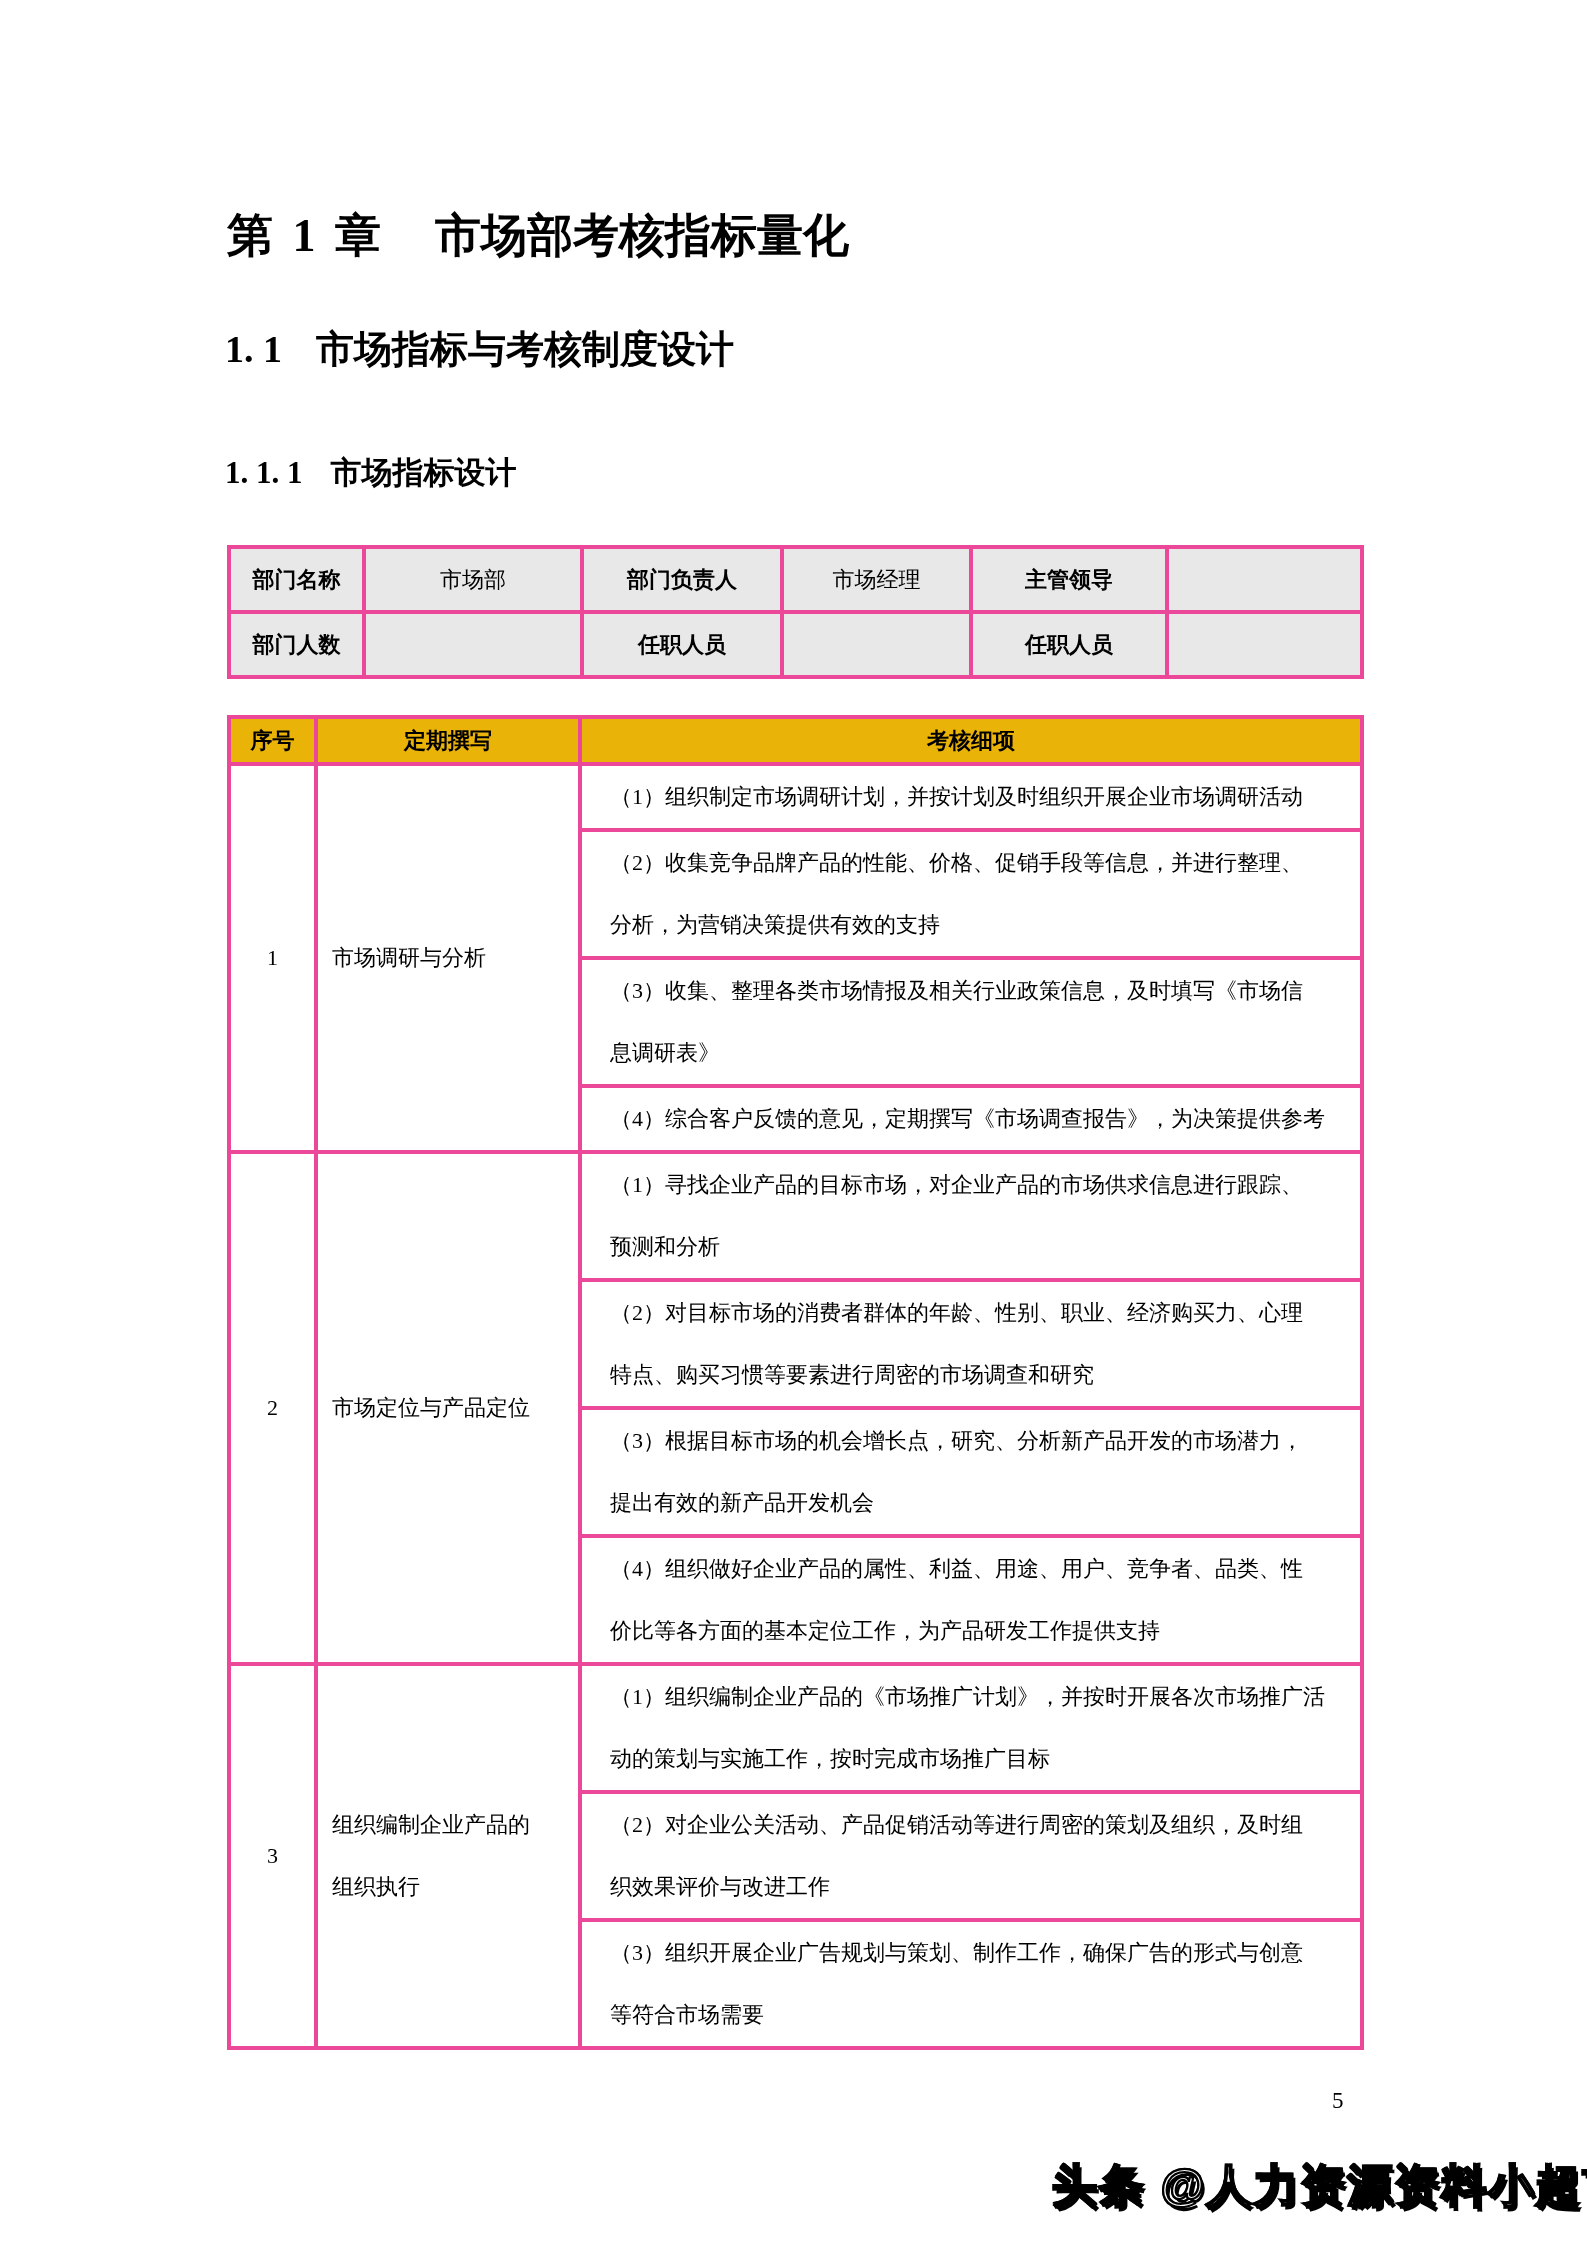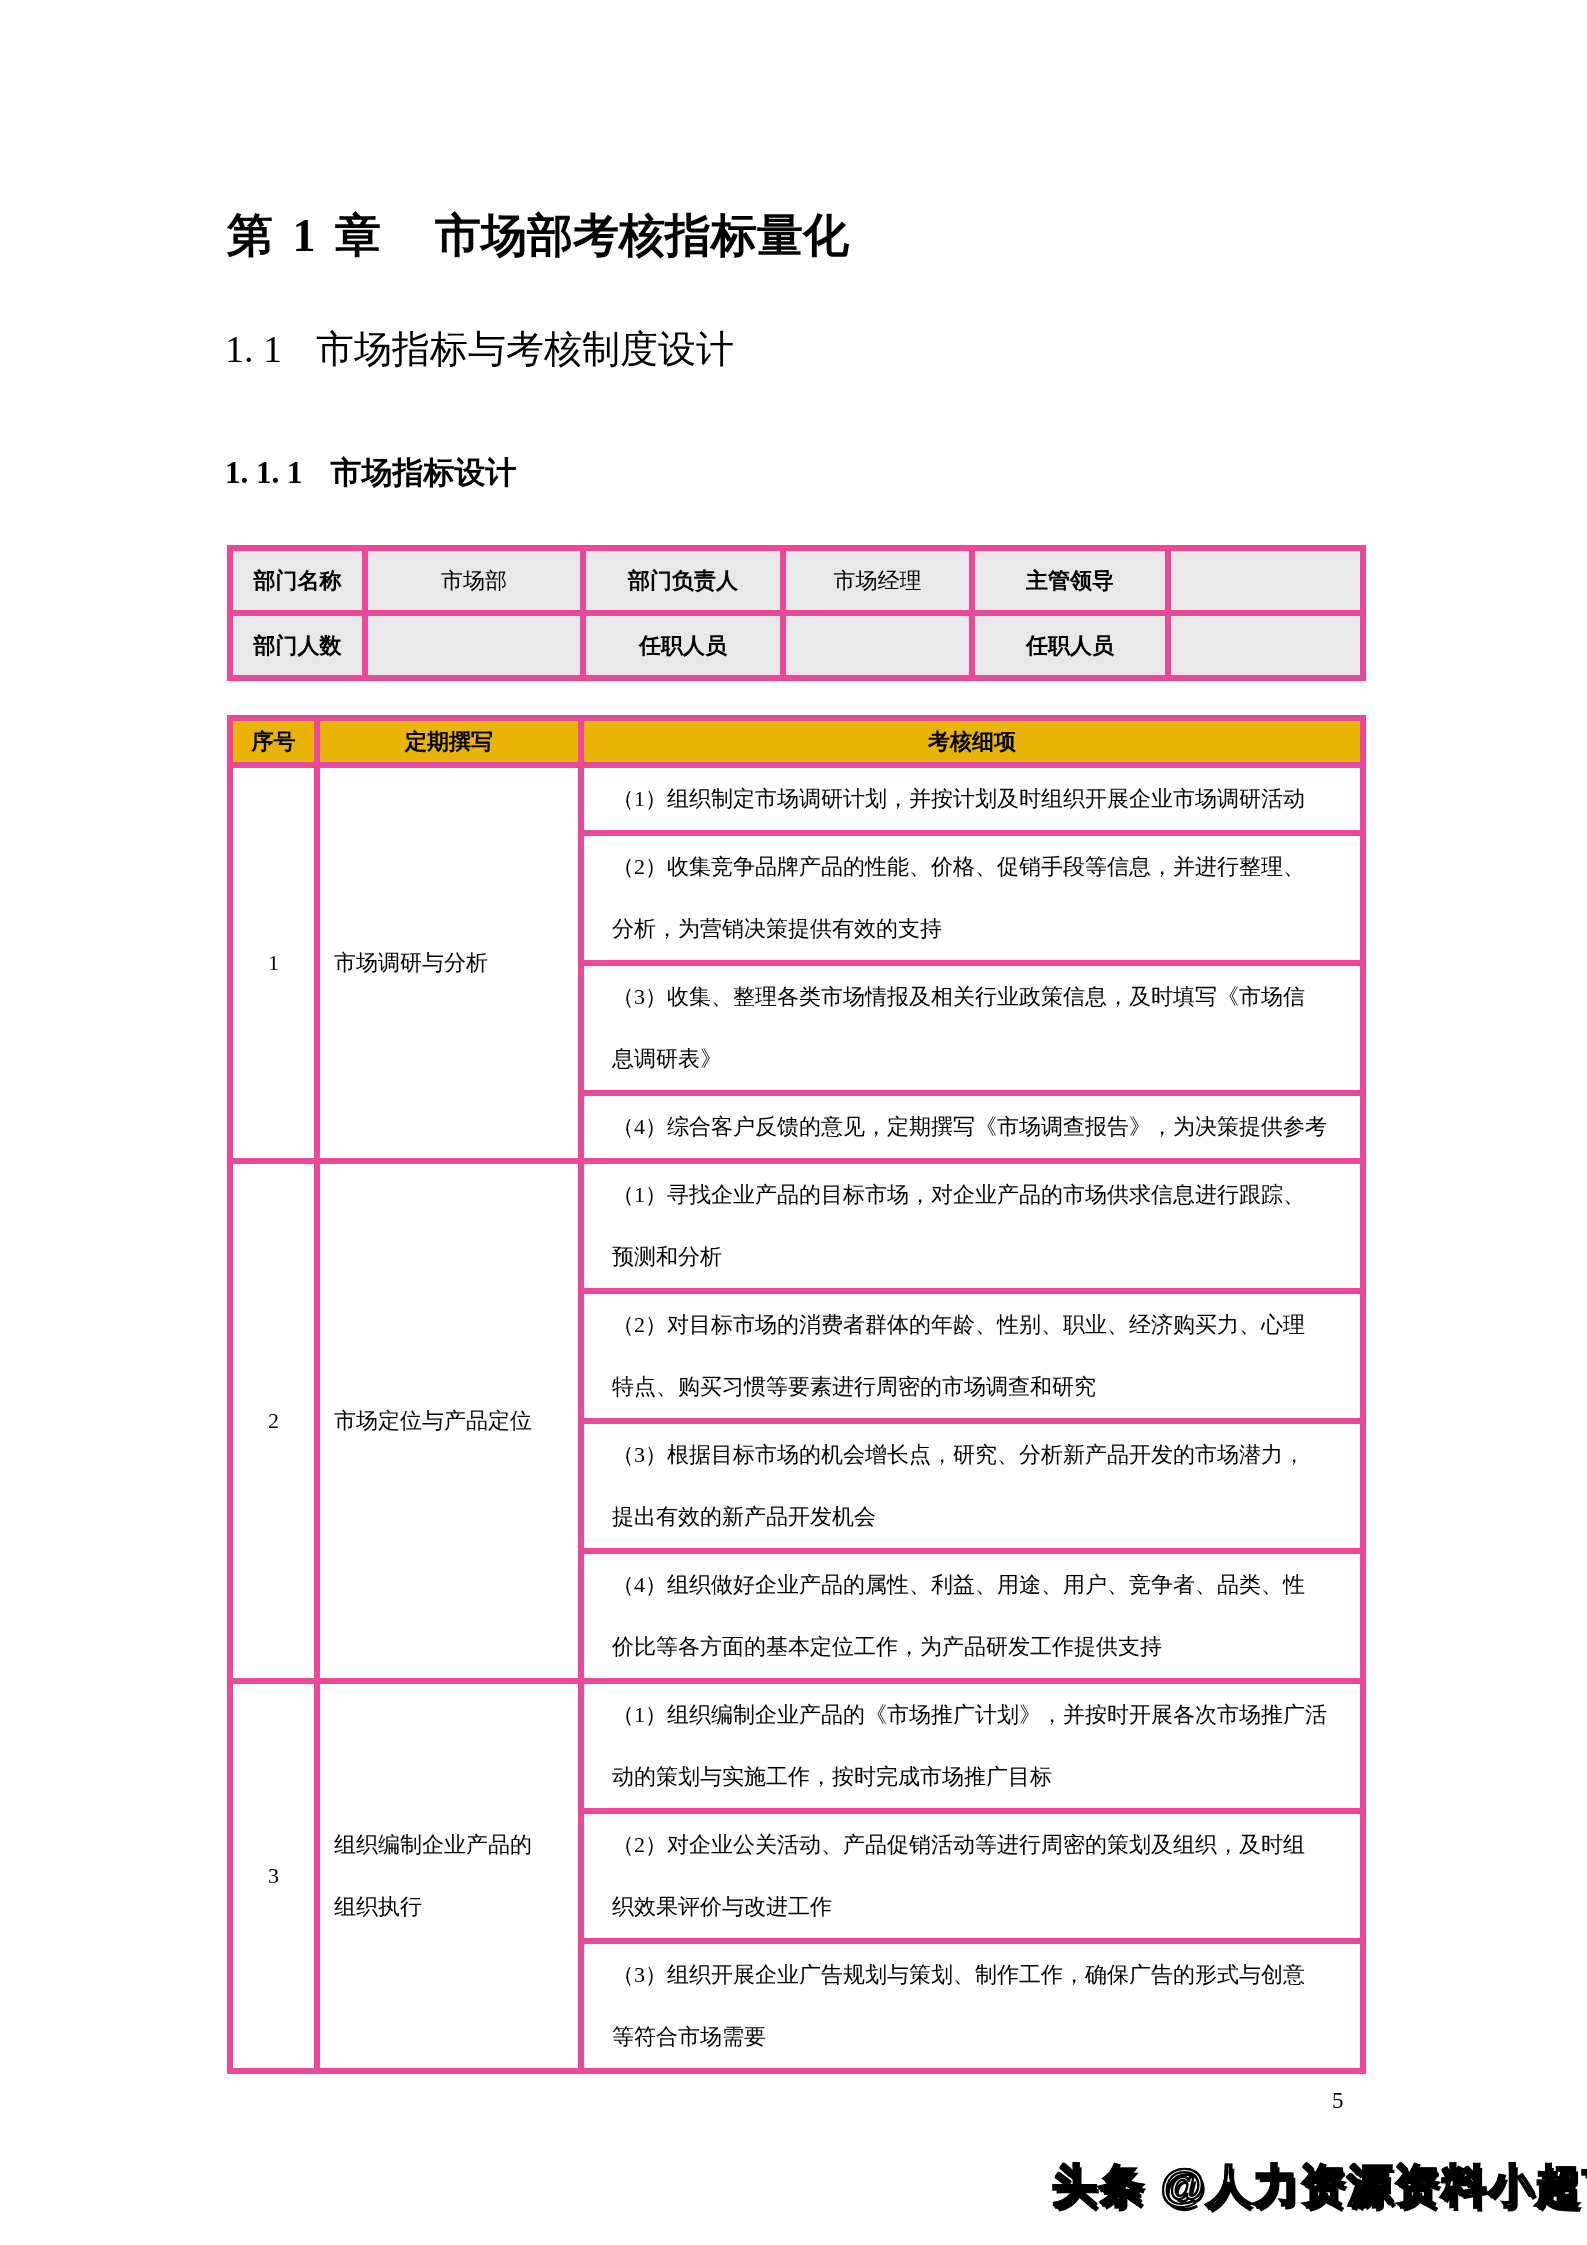--- a/index.html
+++ b/index.html
@@ -4,27 +4,27 @@
 <style>
   * { margin:0; padding:0; box-sizing:border-box; }
   html,body { background:#ffffff; }
   body {
     width:1587px; height:2245px; position:relative;
     font-family:"Liberation Serif","DejaVu Serif",serif;
     color:#000;
   }
   .h1 { position:absolute; left:227px; top:205px; font-size:46px; font-weight:bold; white-space:nowrap; }
   .h1 .hnum { margin-right:50px; letter-spacing:4px; }
-  .h2 { position:absolute; left:225px; top:324px; font-size:38px; font-weight:normal; white-space:nowrap; }
+  .h2 { position:absolute; left:225px; top:324px; font-size:38px; font-weight:bold; white-space:nowrap; }
   .h2 .hnum { margin-right:34px; }
   .h3 { position:absolute; left:225px; top:452px; font-size:31px; font-weight:bold; white-space:nowrap; }
   .h3 .hnum { margin-right:28px; }
 
   table { border-collapse:collapse; table-layout:fixed; }
-  td, th { border:6px solid #ec4899; font-size:22px; }
+  td, th { border:4px solid #ec4899; font-size:22px; }
 
   #info-table { position:absolute; left:227px; top:545px; width:1133px; }
   #info-table td { background:#e8e8e8; height:65px; text-align:center; vertical-align:middle; overflow:hidden; }
   #info-table td.label { font-weight:bold; }
 
   #assess-table { position:absolute; left:227px; top:715px; width:1133px; }
   #assess-table th { background:#eab308; height:47px; font-weight:bold; text-align:center; vertical-align:middle; }
   #assess-table td { background:#fff; }
   #assess-table td.num { text-align:center; vertical-align:middle; }
   #assess-table td.cat { vertical-align:middle; padding:0 14px; }

